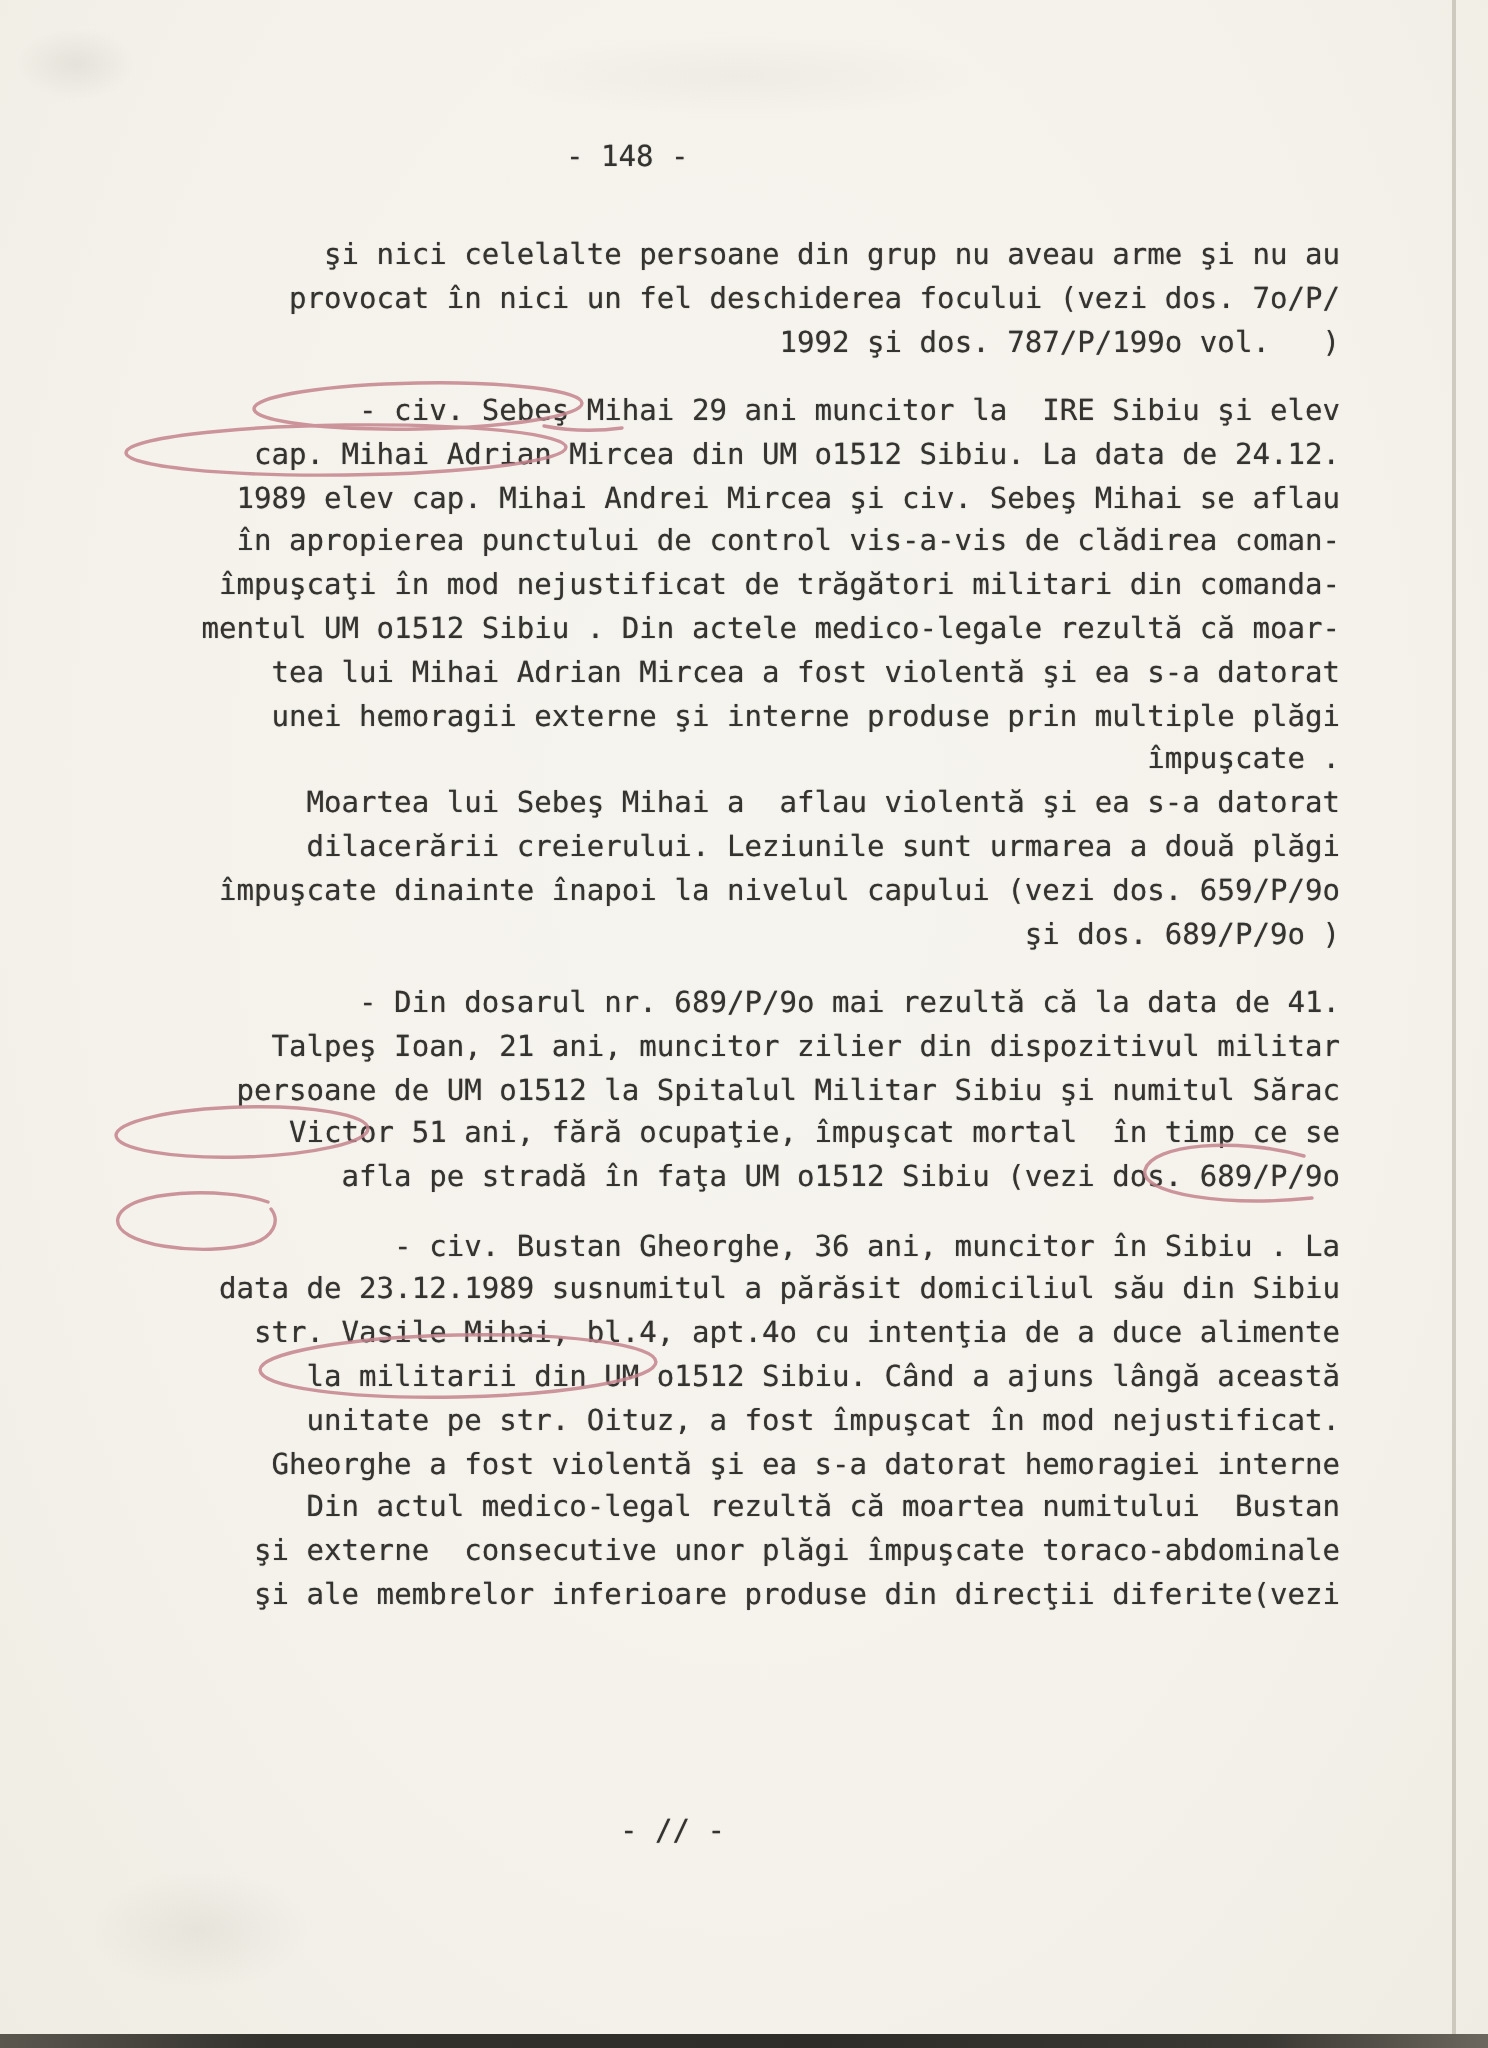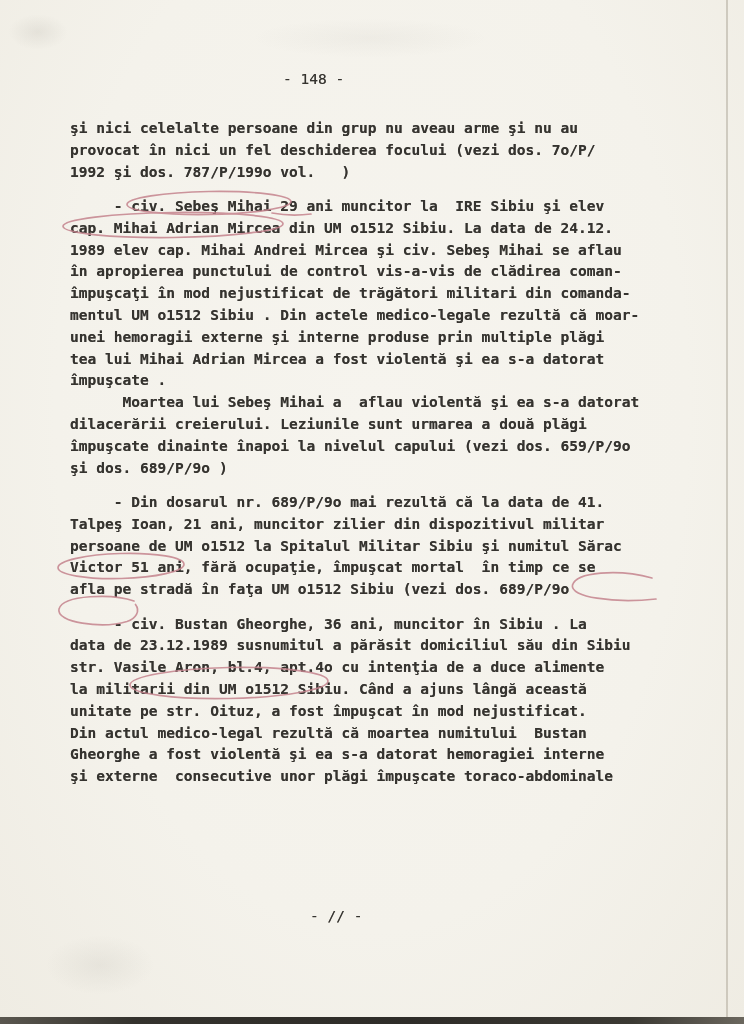--- a/index.html
+++ b/index.html
@@ -4,39 +4,39 @@
 <style>
   html, body { margin: 0; padding: 0; background: #e8e6df; }
   .page {
     position: relative;
     width: 744px;
     height: 1024px;
     overflow: hidden;
     background: radial-gradient(ellipse at 50% 40%, #f6f4ee 0%, #f4f2eb 60%, #efece3 100%);
     font-family: "DejaVu Sans Mono", "Liberation Mono", monospace;
     color: #35332f;
+    text-align: right;
   }
   .typed {
     font-size: 14.55px;
     line-height: 21.8px;
     white-space: pre;
     color: #35332f;
     text-shadow: 0 0 0.5px rgba(48,46,42,0.6);
   }
   .page-number {
     position: absolute;
     left: 283px;
     top: 68px;
   }
   .text-block {
     position: absolute;
     left: 70px;
     top: 117px;
     width: 600px;
-    font-weight: bold;
   }
   .ln { height: 21.8px; }
   .pgap { margin-top: 12.6px; }
   .end-mark {
     position: absolute;
     left: 310px;
     top: 905px;
   }
   .annotations-svg {
     position: absolute;
@@ -85,40 +85,41 @@
   <div class="text-block">
     <div class="typed ln">şi nici celelalte persoane din grup nu aveau arme şi nu au</div>
     <div class="typed ln">provocat în nici un fel deschiderea focului (vezi dos. 7o/P/</div>
     <div class="typed ln">1992 şi dos. 787/P/199o vol.   )</div>
     <div class="typed ln pgap">     - civ. Sebeş Mihai 29 ani muncitor la  IRE Sibiu şi elev</div>
     <div class="typed ln">cap. Mihai Adrian Mircea din UM o1512 Sibiu. La data de 24.12.</div>
     <div class="typed ln">1989 elev cap. Mihai Andrei Mircea şi civ. Sebeş Mihai se aflau</div>
     <div class="typed ln">în apropierea punctului de control vis-a-vis de clădirea coman-</div>
     <div class="typed ln">împuşcaţi în mod nejustificat de trăgători militari din comanda-</div>
     <div class="typed ln">mentul UM o1512 Sibiu . Din actele medico-legale rezultă că moar-</div>
+    <div class="typed ln">tea lui Mihai Adrian Mircea a fost violentă şi ea s-a datorat</div>
     <div class="typed ln">unei hemoragii externe şi interne produse prin multiple plăgi</div>
-    <div class="typed ln">tea lui Mihai Adrian Mircea a fost violentă şi ea s-a datorat</div>
     <div class="typed ln">împuşcate .</div>
     <div class="typed ln">      Moartea lui Sebeş Mihai a  aflau violentă şi ea s-a datorat</div>
     <div class="typed ln">dilacerării creierului. Leziunile sunt urmarea a două plăgi</div>
     <div class="typed ln">împuşcate dinainte înapoi la nivelul capului (vezi dos. 659/P/9o</div>
     <div class="typed ln">şi dos. 689/P/9o )</div>
     <div class="typed ln pgap">     - Din dosarul nr. 689/P/9o mai rezultă că la data de 41.</div>
     <div class="typed ln">Talpeş Ioan, 21 ani, muncitor zilier din dispozitivul militar</div>
     <div class="typed ln">persoane de UM o1512 la Spitalul Militar Sibiu şi numitul Sărac</div>
     <div class="typed ln">Victor 51 ani, fără ocupaţie, împuşcat mortal  în timp ce se</div>
     <div class="typed ln">afla pe stradă în faţa UM o1512 Sibiu (vezi dos. 689/P/9o</div>
     <div class="typed ln pgap">     - civ. Bustan Gheorghe, 36 ani, muncitor în Sibiu . La</div>
     <div class="typed ln">data de 23.12.1989 susnumitul a părăsit domiciliul său din Sibiu</div>
-    <div class="typed ln">str. Vasile Aron, bl.4, apt.4o cu intenţia de a duce alimente</div>
+    <div class="typed ln">str. Vasile Mihai, bl.4, apt.4o cu intenţia de a duce alimente</div>
     <div class="typed ln">la militarii din UM o1512 Sibiu. Când a ajuns lângă această</div>
     <div class="typed ln">unitate pe str. Oituz, a fost împuşcat în mod nejustificat.</div>
+    <div class="typed ln">Gheorghe a fost violentă şi ea s-a datorat hemoragiei interne</div>
     <div class="typed ln">Din actul medico-legal rezultă că moartea numitului  Bustan</div>
-    <div class="typed ln">Gheorghe a fost violentă şi ea s-a datorat hemoragiei interne</div>
     <div class="typed ln">şi externe  consecutive unor plăgi împuşcate toraco-abdominale</div>
+    <div class="typed ln">şi ale membrelor inferioare produse din direcţii diferite(vezi</div>
   </div>
 
   <div class="typed end-mark">- // -</div>
 
   <svg class="annotations-svg" viewBox="0 0 744 1024" xmlns="http://www.w3.org/2000/svg" fill="none" stroke="#c5848e" stroke-width="1.7" stroke-linecap="round" opacity="0.85">
     <ellipse cx="209" cy="203" rx="82" ry="11.5" transform="rotate(-1 209 203)"></ellipse>
     <path d="M 272 213 C 285 215.5, 300 215.5, 311 214"></path>
     <ellipse cx="173" cy="225" rx="110" ry="12.5" transform="rotate(-0.7 173 225)"></ellipse>
     <ellipse cx="121" cy="566" rx="63" ry="12.5" transform="rotate(-1.6 121 566)"></ellipse>
     <path d="M 652 578 C 618 568.5, 576 572, 572.5 585 C 569.5 597, 613 603.5, 656 599"></path>

